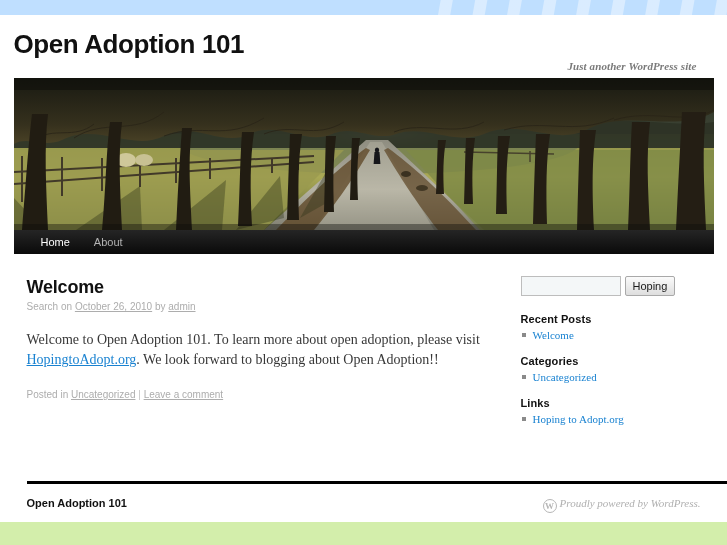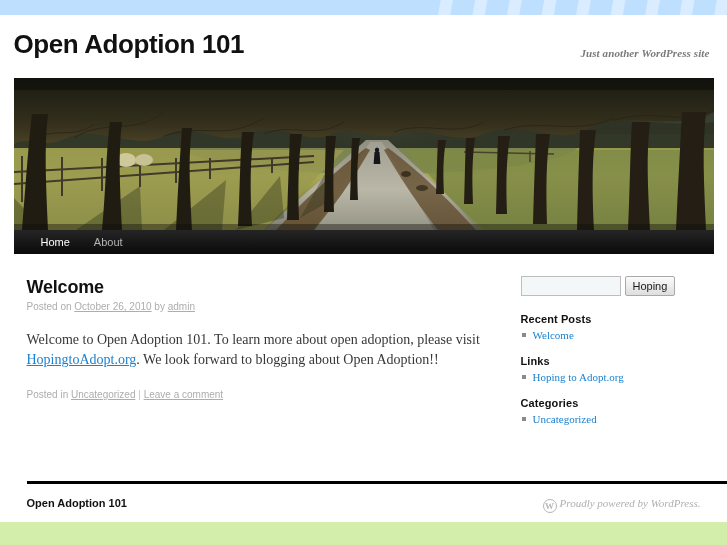--- a/index.html
+++ b/index.html
@@ -78,21 +78,21 @@
     line-height: 28px;
     font-weight: bold;
     letter-spacing: -0.4px;
     color: #111111;
   }
   #site-title a { color: #111111; text-decoration: none; }
   #site-description {
     position: absolute;
     right: 0;
     top: 28px;
-    margin: 4px;
+    margin: 17px;
     font-family: "Liberation Serif", serif;
     font-style: italic;
     font-size: 11px;
     line-height: 13px;
     color: #7a7a7a;
     letter-spacing: 0.1px;
   }
 
   
   #header-image {
@@ -461,21 +461,21 @@
       </ul>
     </nav>
 
     <div id="main">
 
       <div id="primary">
         <article>
           <h1 class="entry-title">Welcome</h1>
 
           <div class="entry-meta">
-            <span>Posted on </span><a href="#">October 26, 2010</a><span> by </span><a href="#">admin</a>
+            <span>Search on </span><a href="#">October 26, 2010</a><span> by </span><a href="#">admin</a>
           </div>
 
           <div class="entry-content">
             <p><span>Welcome to Open Adoption 101.  To learn more about open adoption, please visit </span><a href="#">HopingtoAdopt.org</a><span>.  We look forward to blogging about Open Adoption!!</span></p>
           </div>
 
           <div class="entry-utility">
             <span>Posted in </span><a href="#">Uncategorized</a><span class="sep"> | </span><a href="#">Leave a comment</a>
           </div>
         </article>
@@ -492,37 +492,37 @@
           <h3 class="widget-title">Recent Posts</h3>
           <ul>
             <li>
               <a href="#">Welcome</a>
             </li>
           </ul>
         </div>
 
 
         <div class="widget">
+          <h3 class="widget-title">Categories</h3>
+          <ul>
+            <li>
+              <a href="#">Uncategorized</a>
+            </li>
+          </ul>
+        </div>
+
+        <div class="widget">
           <h3 class="widget-title">Links</h3>
           <ul>
             <li>
               <a href="#">Hoping to Adopt.org</a>
             </li>
           </ul>
         </div>
 
-        <div class="widget">
-          <h3 class="widget-title">Categories</h3>
-          <ul>
-            <li>
-              <a href="#">Uncategorized</a>
-            </li>
-          </ul>
-        </div>
-
       </div>
     </div>
 
     <div id="colophon-rule"></div>
     <div id="colophon">
       <div id="site-generator-title">Open Adoption 101</div>
       <div id="site-generator">
         <span class="wp-mark">W</span><span class="gen-text">Proudly powered by WordPress.</span>
       </div>
     </div>

